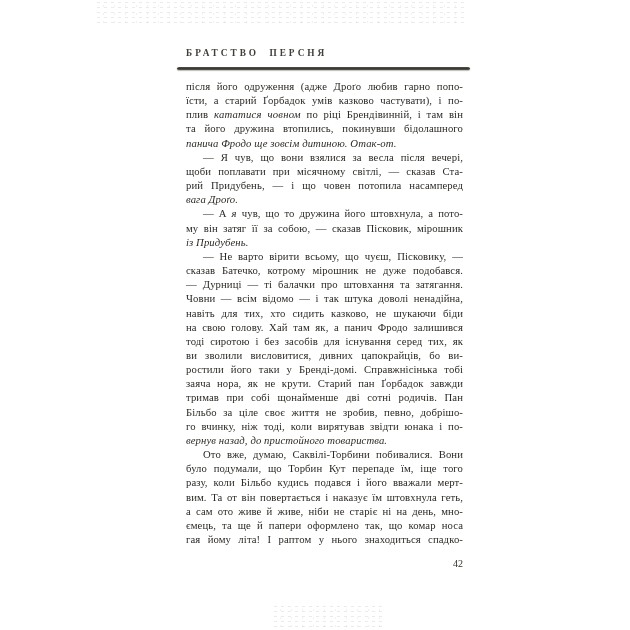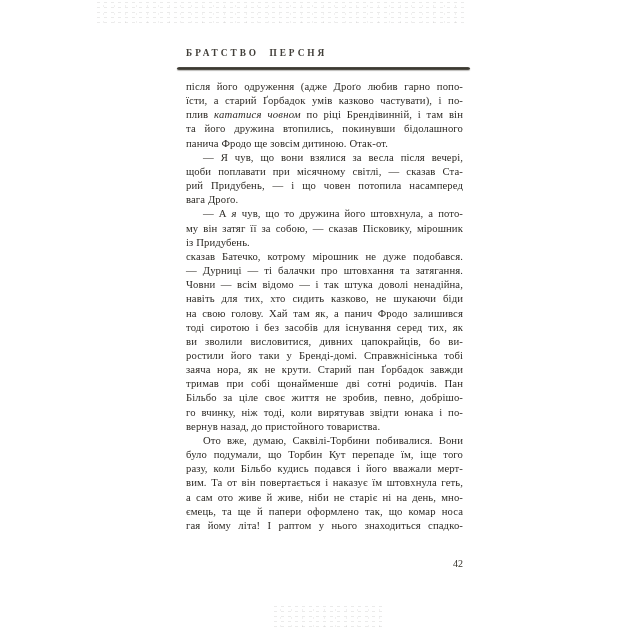--- a/index.html
+++ b/index.html
@@ -64,21 +64,21 @@
     width: 277px;
   }
   .line {
     font-size: 10.7px;
     line-height: 14.15px;
     text-align: justify;
     text-align-last: justify;
     letter-spacing: 0.1px;
     color: #2d2a25;
   }
-  .line.end { text-align-last: left; }
+  .line.end { text-align-last: left; font-style: italic; }
   .line.ind { text-indent: 17px; }
   .line i   { letter-spacing: 0.2px; }
   .page-number {
     position: absolute;
     top: 558px;
     left: 8px;
     right: 0;
     text-align: right;
     font-size: 10px;
     color: #343129;
@@ -100,22 +100,23 @@
         <div class="line"><span>після його одруження (адже Дроґо любив гарно попо-</span></div>
         <div class="line"><span>їсти, а старий Ґорбадок умів казково частувати), і по-</span></div>
         <div class="line"><span>плив </span><i>кататися човном</i><span> по ріці Брендівинній, і там він</span></div>
         <div class="line"><span>та його дружина втопились, покинувши бідолашного</span></div>
         <div class="line end"><span>панича Фродо ще зовсім дитиною. Отак-от.</span></div>
         <div class="line ind"><span>— Я чув, що вони взялися за весла після вечері,</span></div>
         <div class="line"><span>щоби поплавати при місячному світлі, — сказав Ста-</span></div>
         <div class="line"><span>рий Придубень, — і що човен потопила насамперед</span></div>
         <div class="line end"><span>вага Дроґо.</span></div>
         <div class="line ind"><span>— А </span><i>я</i><span> чув, що то дружина його штовхнула, а пото-</span></div>
-        <div class="line"><span>му він затяг її за собою, — сказав Пісковику, мірошник</span></div>
+        <div class="line"><span>му він затяг її за собою, — сказав Пісковик, мірошник</span></div>
         <div class="line end"><span>із Придубень.</span></div>
+        <div class="line ind"><span>— Не варто вірити всьому, що чуєш, Пісковику, —</span></div>
         <div class="line"><span>сказав Батечко, котрому мірошник не дуже подобався.</span></div>
         <div class="line"><span>— Дурниці — ті балачки про штовхання та затягання.</span></div>
         <div class="line"><span>Човни — всім відомо — і так штука доволі ненадійна,</span></div>
         <div class="line"><span>навіть для тих, хто сидить казково, не шукаючи біди</span></div>
         <div class="line"><span>на свою голову. Хай там як, а панич Фродо залишився</span></div>
         <div class="line"><span>тоді сиротою і без засобів для існування серед тих, як</span></div>
         <div class="line"><span>ви зволили висловитися, дивних цапокрайців, бо ви-</span></div>
         <div class="line"><span>ростили його таки у Бренді-домі. Справжнісінька тобі</span></div>
         <div class="line"><span>заяча нора, як не крути. Старий пан Ґорбадок завжди</span></div>
         <div class="line"><span>тримав при собі щонайменше дві сотні родичів. Пан</span></div>

